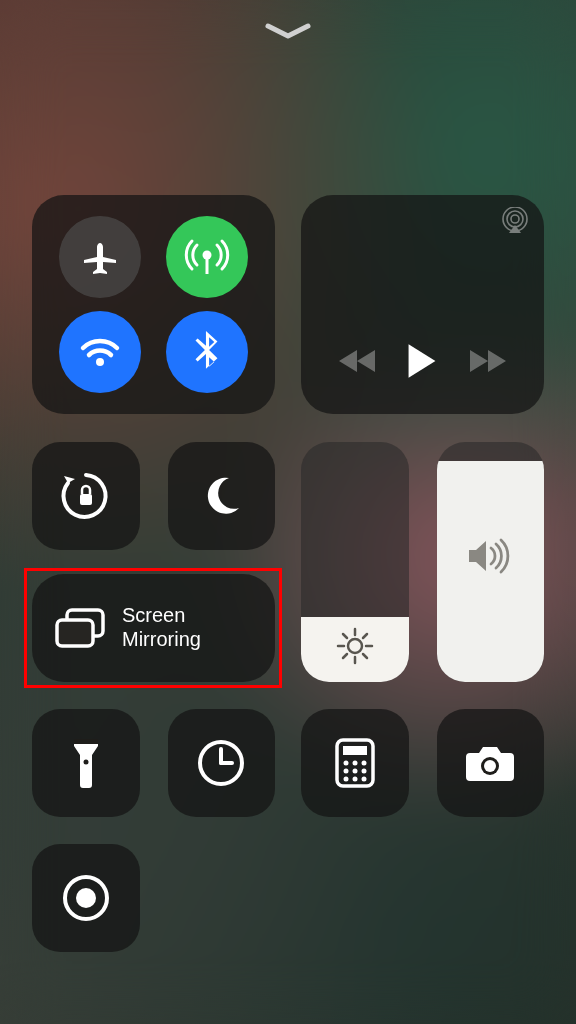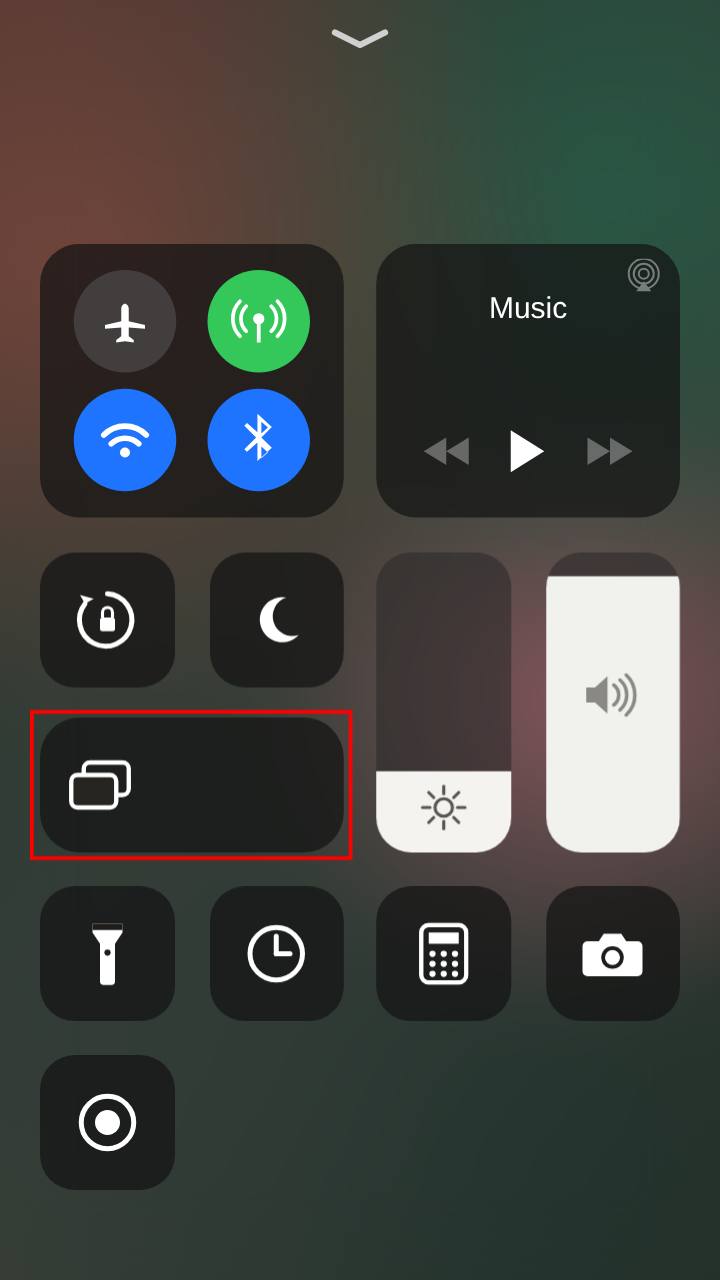--- a/index.html
+++ b/index.html
@@ -100,21 +100,20 @@
 
     <div class="module media">
       <div class="airplay">
         <svg width="30" height="28" viewBox="0 0 30 28">
           <circle cx="15" cy="12" r="4" stroke="#c9c9c9" stroke-width="1.6" fill="none"></circle>
           <circle cx="15" cy="12" r="8" stroke="#c9c9c9" stroke-width="1.6" fill="none"></circle>
           <circle cx="15" cy="12" r="12" stroke="#c9c9c9" stroke-width="1.6" fill="none"></circle>
           <path d="M9 26 L15 18 L21 26 Z" fill="#c9c9c9"></path>
         </svg>
       </div>
-      <div class="title">Music</div>
       <div class="controls">
         <div class="ctrl-dim">
           <svg width="40" height="26" viewBox="0 0 40 26">
               <path fill="#fff" d="M20 13L38 2v22zM2 13L20 2v22z"></path>
             </svg>
         </div>
         <div>
           <svg width="34" height="38" viewBox="0 0 28 34">
               <path fill="#fff" d="M2 2l24 15L2 32z"></path>
             </svg>
@@ -172,20 +171,24 @@
           <path d="M36 4a22 22 0 0 1 0 32" stroke="#8a8882" stroke-width="2.8" fill="none" stroke-linecap="round"></path>
         </svg>
       </div>
     </div>
 
     <div class="module screen-mirror">
       <svg width="52" height="42" viewBox="0 0 52 42">
         <rect x="13" y="3" width="36" height="26" rx="5" stroke="#fff" stroke-width="3.5" fill="none"></rect>
         <rect x="3" y="13" width="36" height="26" rx="5" stroke="#fff" stroke-width="3.5" fill="#262522"></rect>
       </svg>
+      <div class="sm-text">
+        <span>Screen</span><br>
+        <span>Mirroring</span>
+      </div>
     </div>
     <div class="highlight"></div>
 
     <div class="module small-mod row4" style="left:0">
       <svg width="30" height="54" viewBox="0 0 30 54">
         <path fill="#fff" d="M3 3h24v7l-6 9v30a3 3 0 0 1-3 3h-6a3 3 0 0 1-3-3V19L3 10z"></path>
         <rect x="3" y="3" width="24" height="5" fill="#1e1d1a"></rect>
         <circle cx="15" cy="26" r="2.5" fill="#1e1d1a"></circle>
       </svg>
     </div>

